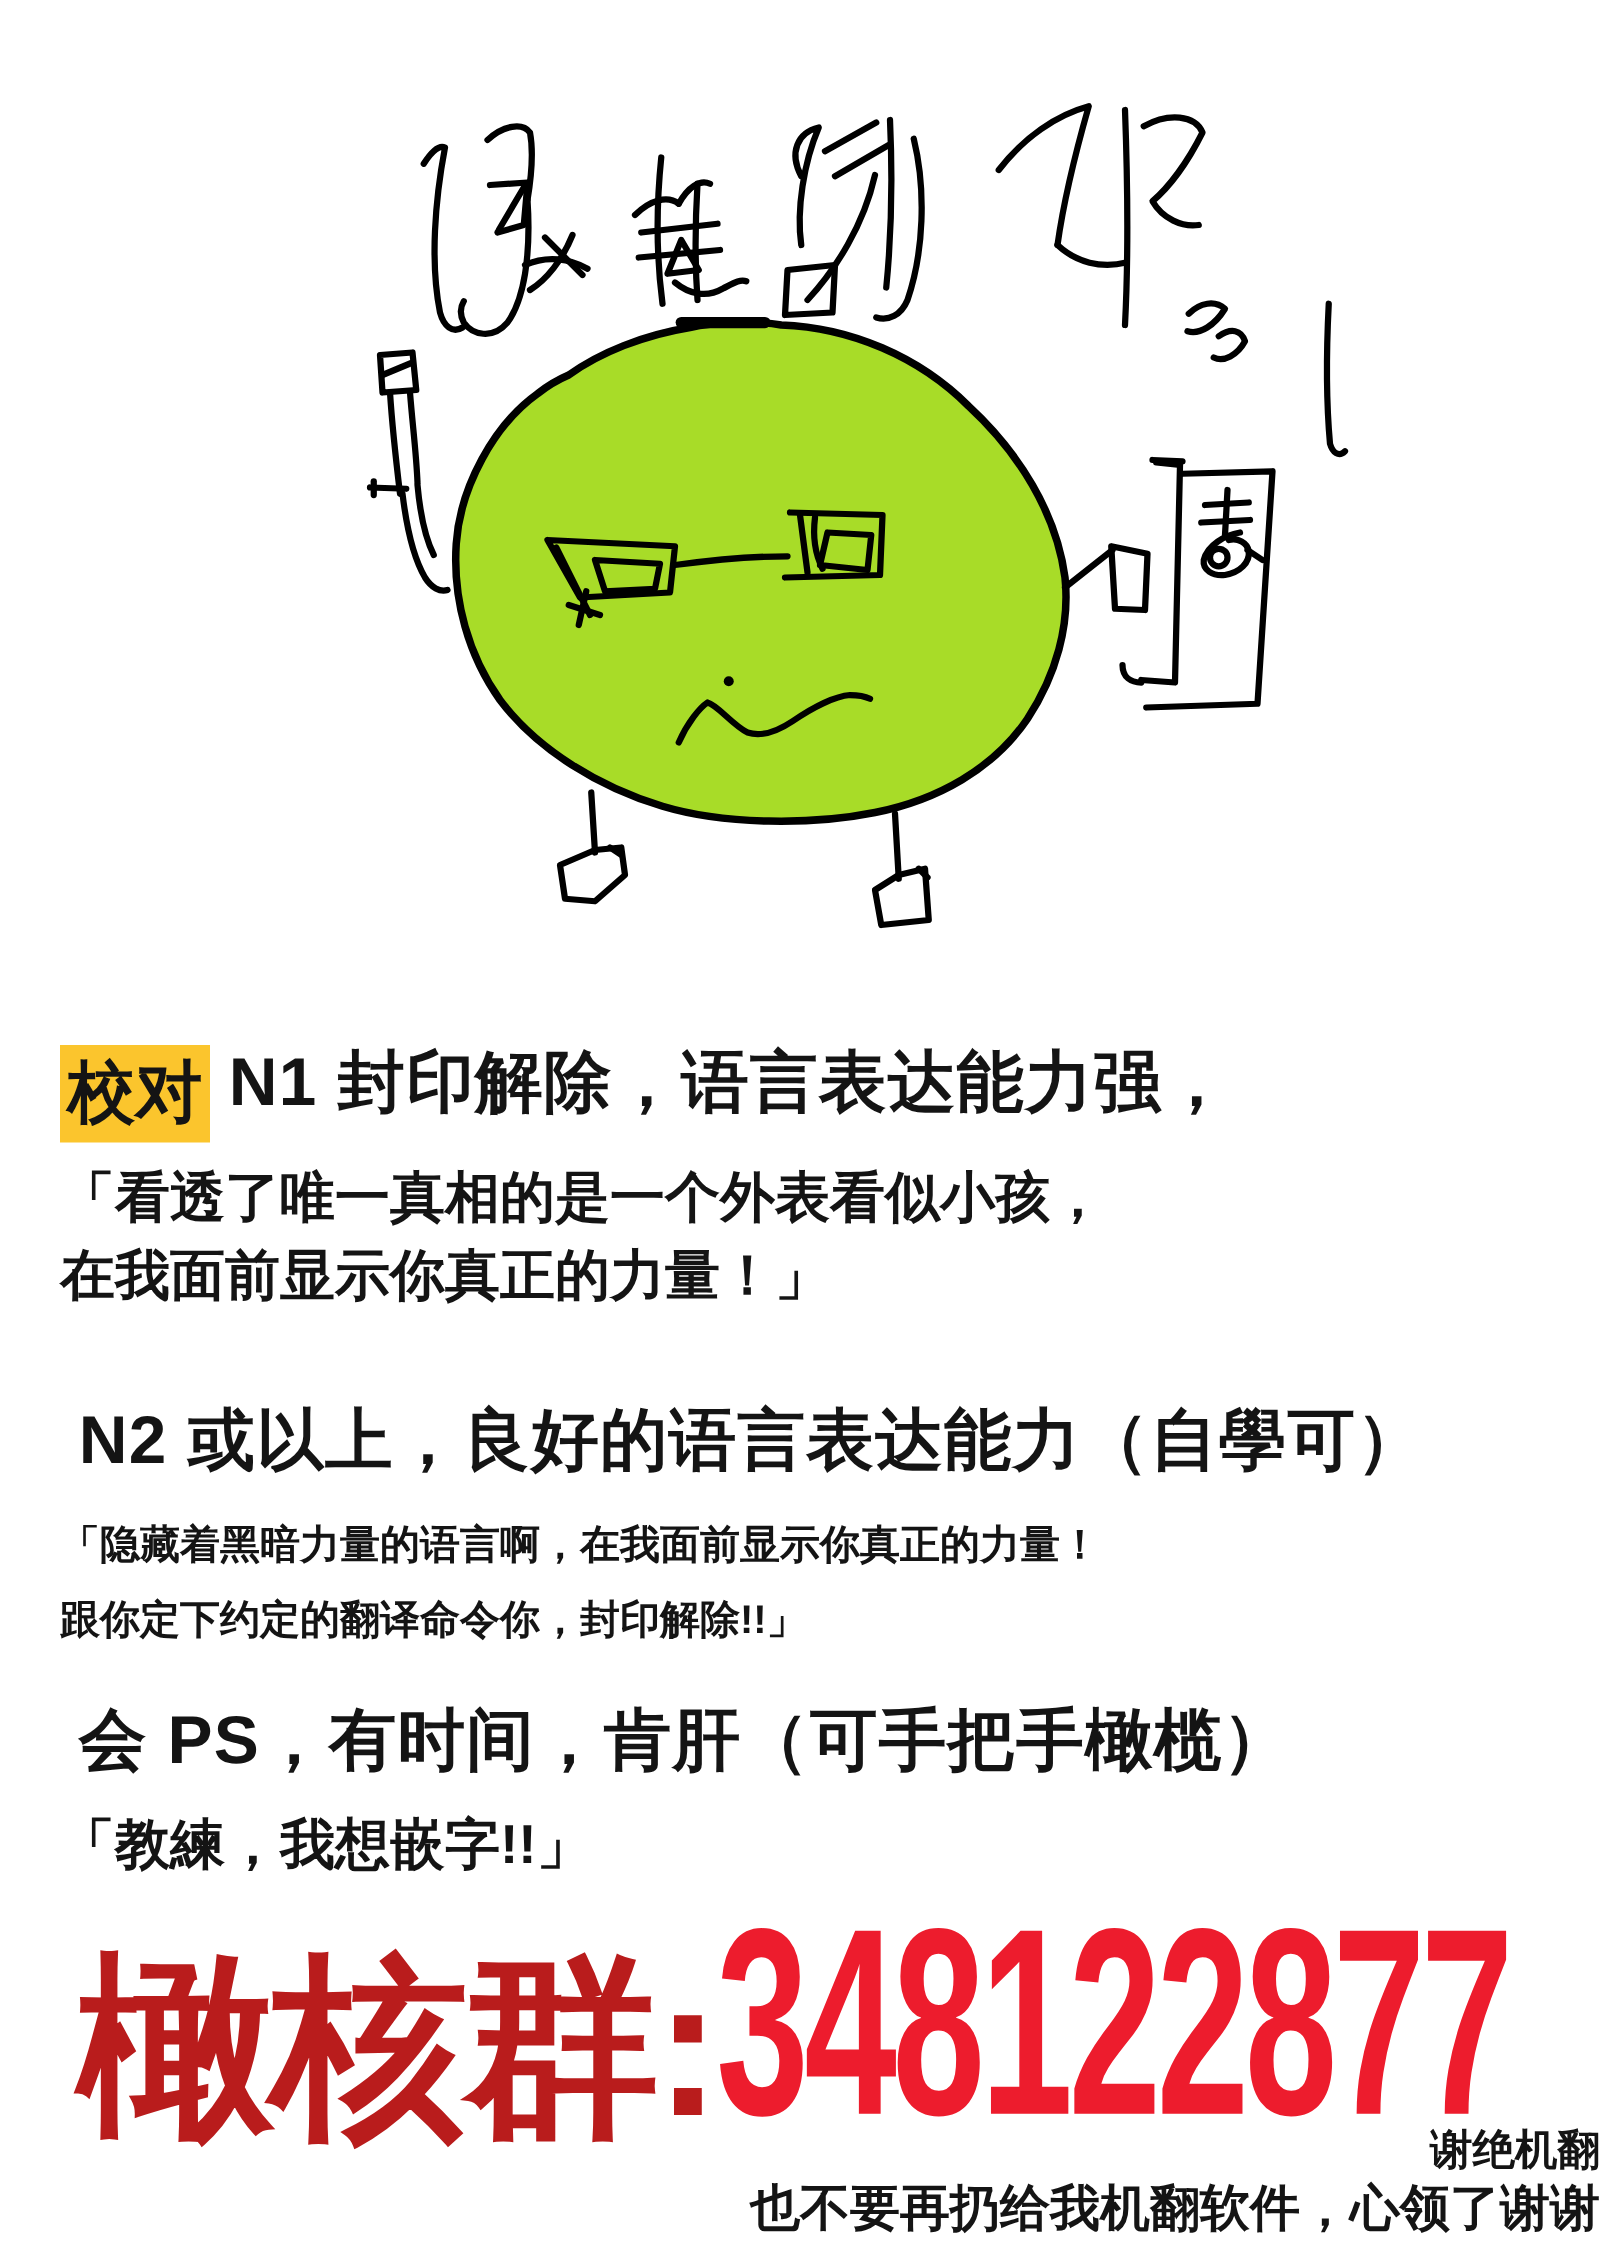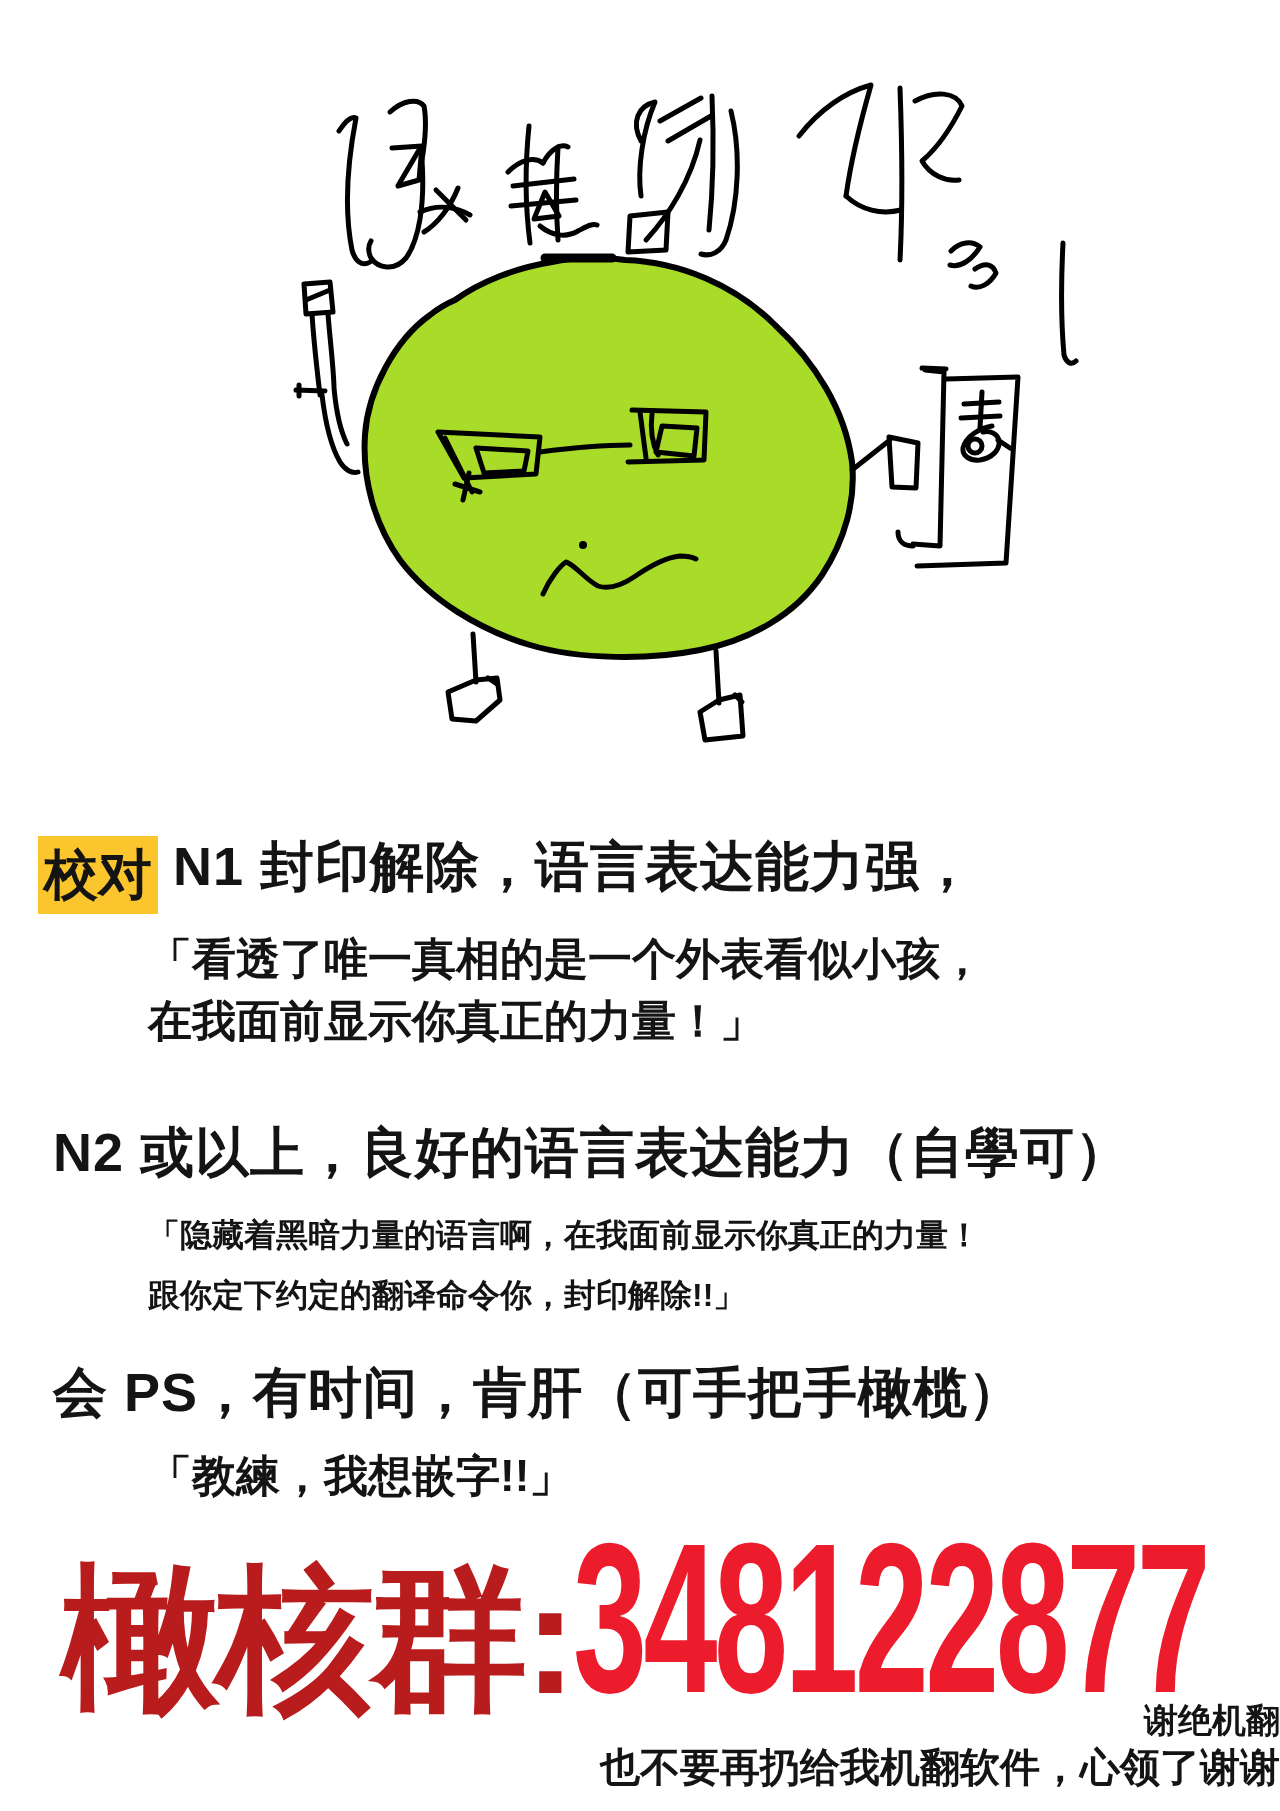--- a/index.html
+++ b/index.html
@@ -1,26 +1,26 @@
 <!DOCTYPE html>
 <html><head>
 <meta charset="utf-8">
 <style>
   html,body { margin:0; padding:0; background:#ffffff; }
   body { width:1280px; height:1811px; font-family:"Liberation Sans","DejaVu Sans",sans-serif; color:#141414; }
   .poster { position:relative; width:1280px; height:1811px; background:#ffffff; overflow:hidden; }
 
   .doodle { position:absolute; left:0; top:0; width:1280px; height:780px; }
 
-  .section { position:absolute; left:38px; }
+  .section { position:absolute; left:48px; }
   .sec-row { display:flex; align-items:flex-start; }
   .label { background:#fbc52d; color:#141414; font-weight:bold; font-size:54px; line-height:1;
            padding:11px 6px 13px 6px; flex:0 0 auto; }
   .req { font-weight:bold; font-size:54px; line-height:77px; letter-spacing:1px; margin-left:15px; margin-top:-8px; white-space:nowrap; }
-  .quote { font-weight:bold; font-size:44px; line-height:62px; margin-left:110px; margin-top:14px; white-space:nowrap; }
+  .quote { font-weight:bold; font-size:44px; line-height:62px; margin-top:14px; white-space:nowrap; }
   .quote.small { font-size:32px; line-height:60px; }
 
   .sec-1 { top:836px; }
   .sec-2 { top:1122px; }
   .sec-3 { top:1362px; }
 
   .group-line { position:absolute; left:62px; top:1528px; display:flex; align-items:flex-end; white-space:nowrap; }
   .group-prefix { font-weight:bold; font-size:158px; line-height:1.05; letter-spacing:-4px; color:#b91c1c; }
   .group-number { font-weight:bold; font-size:190px; line-height:1.02; letter-spacing:-5px; color:#ed1c2d;
                   display:inline-block; transform:scale(0.70,1.12); transform-origin:left bottom; position:relative; top:6px; }

